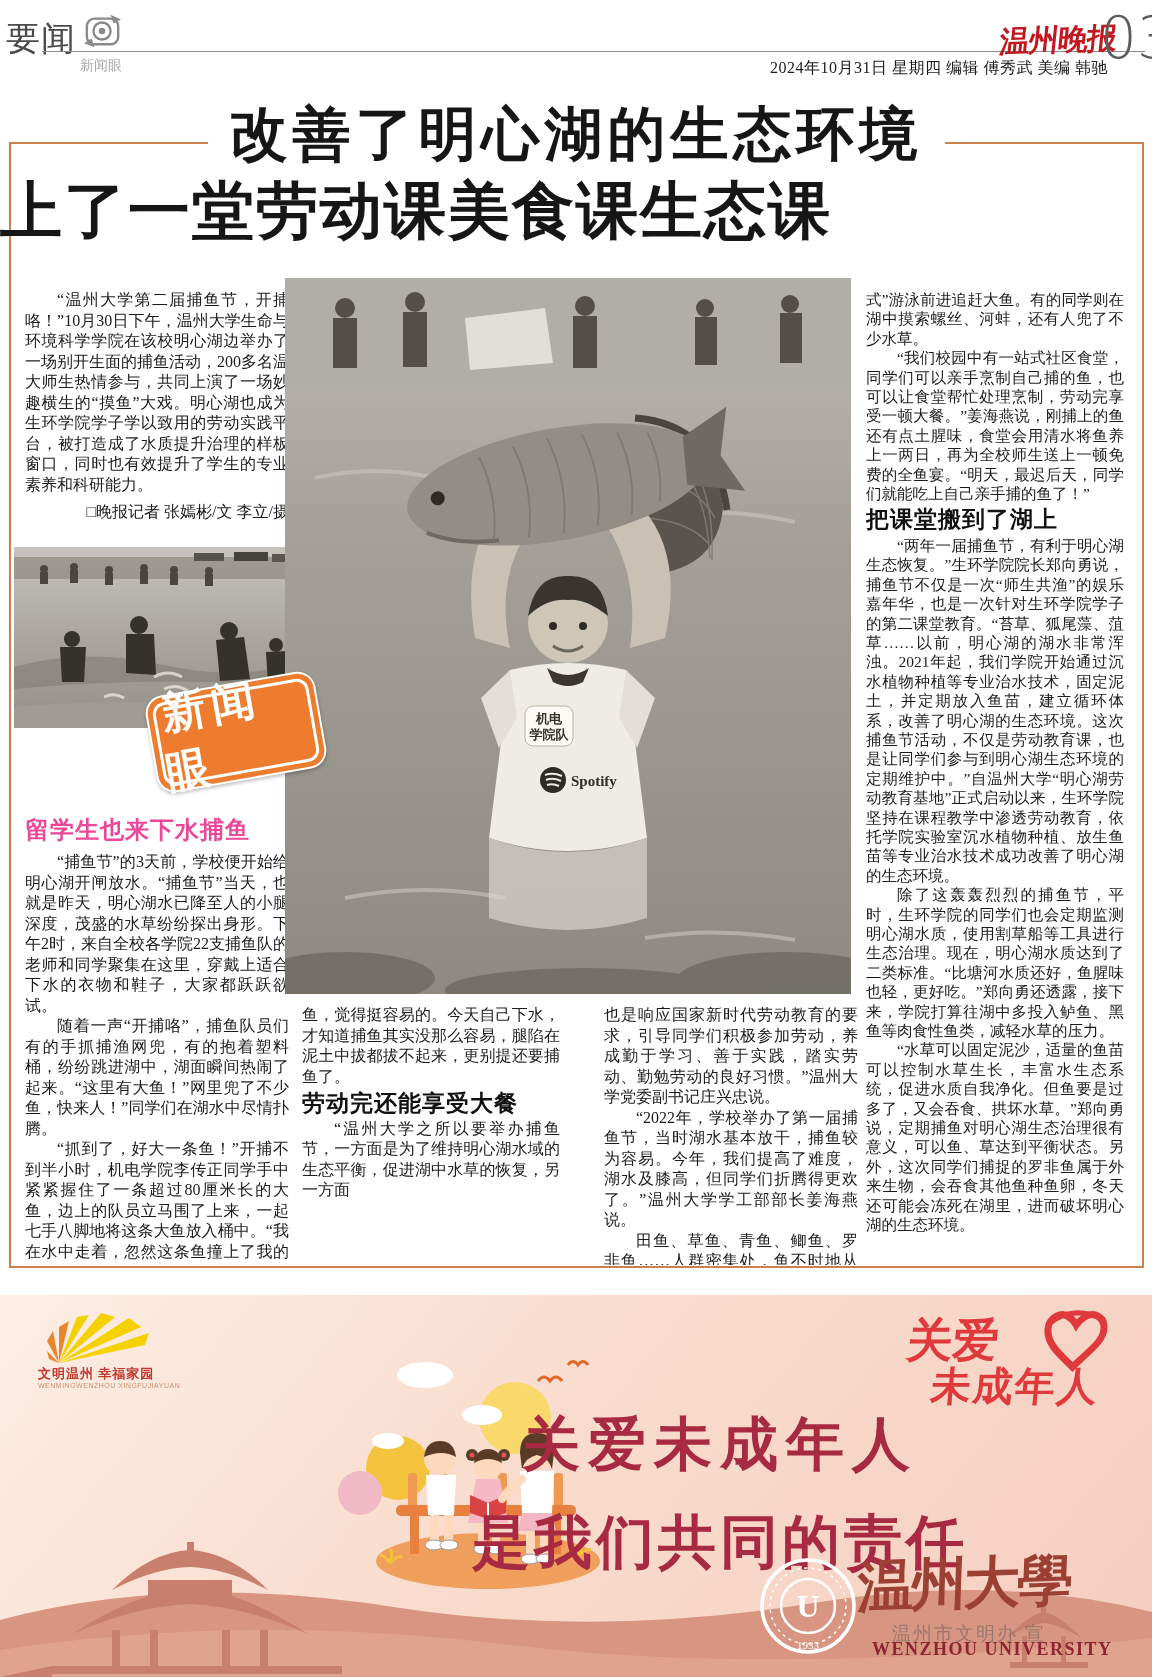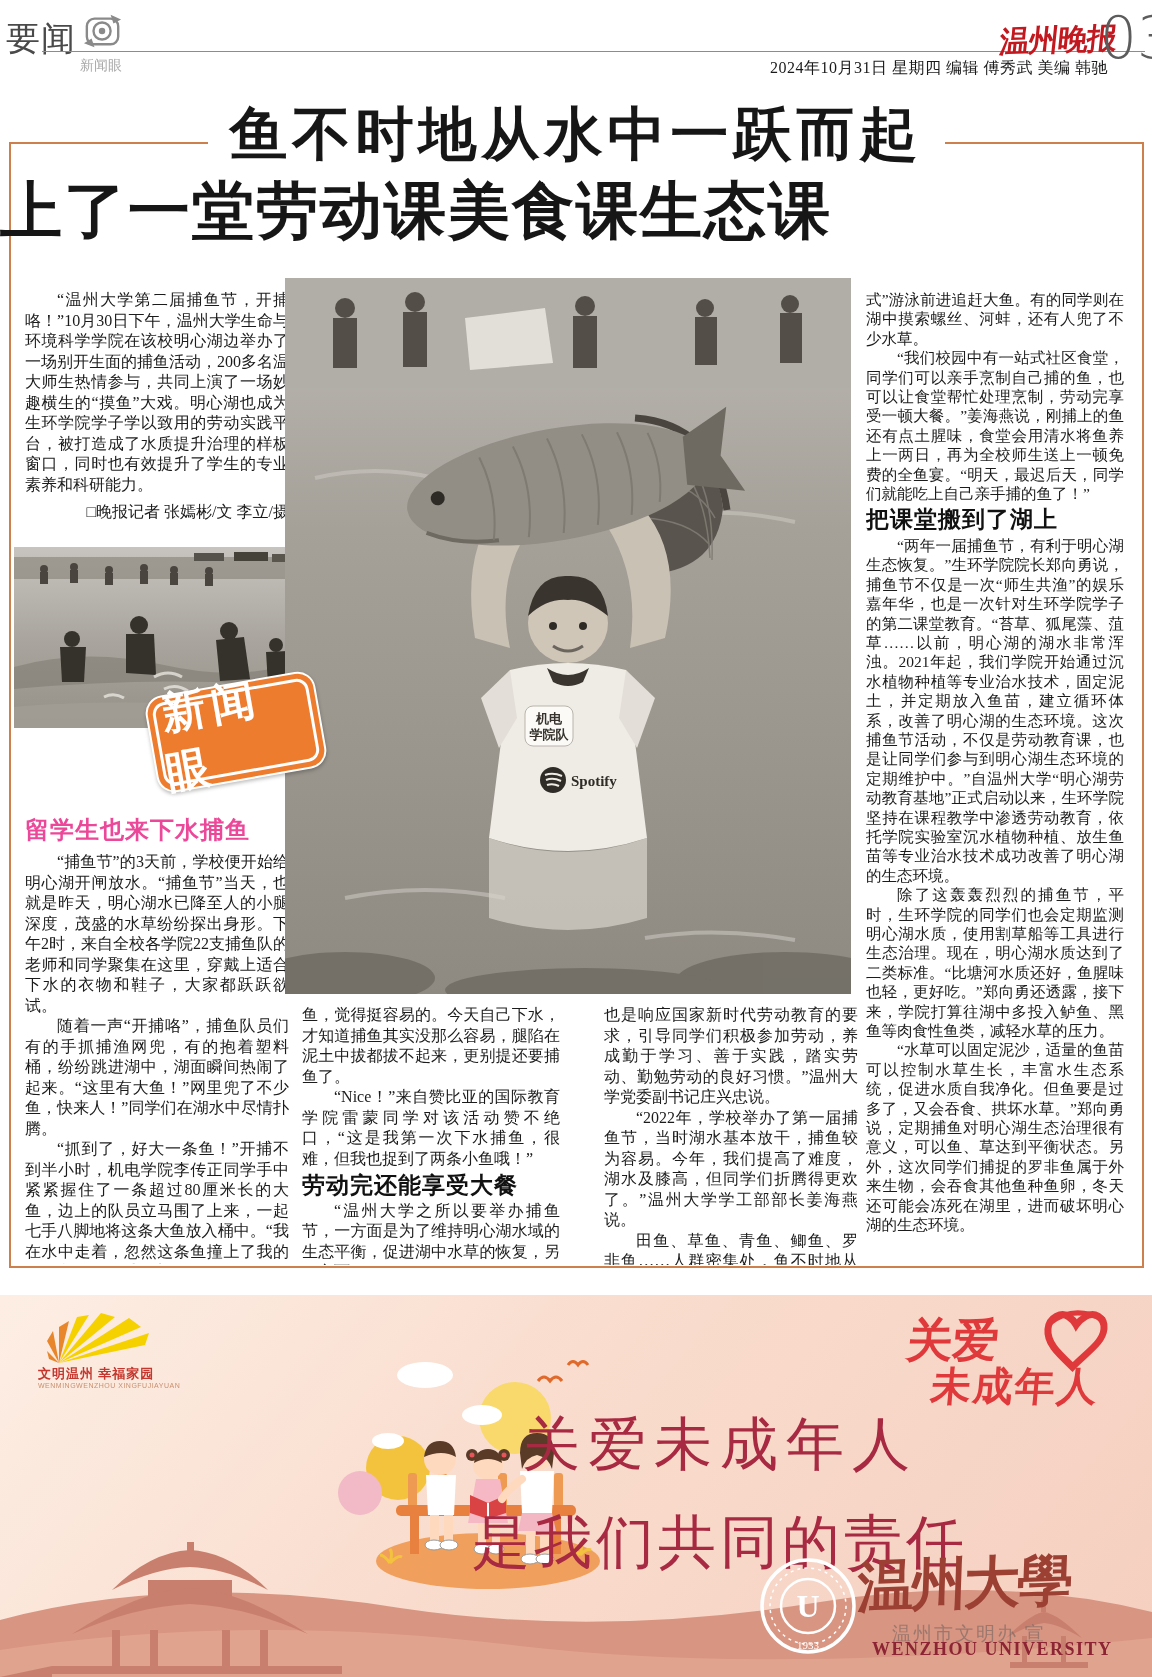--- a/index.html
+++ b/index.html
@@ -58,21 +58,21 @@
           background:linear-gradient(130deg,#fdeee4 0%,#f9dccd 45%,#f5cfc0 100%);}
   .civ-logo{left:45px;top:16px;width:115px;height:55px;}
   .civ-title{left:38px;top:70px;width:180px;font-size:13px;font-weight:bold;color:#c5372e;letter-spacing:1px;}
   .civ-sub{left:38px;top:87px;width:190px;font-size:7px;color:#c98f6f;letter-spacing:.5px;
            font-family:"Liberation Sans",sans-serif;}
   .illu{left:330px;top:28px;width:320px;height:268px;}
   .slogan{left:905px;top:22px;width:230px;color:#e0393b;font-weight:bold;transform:skewX(-5deg);}
   .slogan-l1{font-size:46px;line-height:48px;}
   .slogan-l2{font-size:40px;line-height:44px;padding-left:28px;letter-spacing:2px;}
   .slogan-heart{position:absolute;right:26px;top:-14px;width:72px;height:72px;}
-  .main-slogan{left:440px;top:118px;width:560px;text-align:center;color:#a82a42;font-weight:400;}
+  .main-slogan{left:440px;top:118px;width:560px;text-align:center;color:#a82a42;font-weight:700;}
   .main-l1{font-size:58px;letter-spacing:8px;line-height:64px;}
   .main-l2{font-size:58px;letter-spacing:4px;line-height:64px;margin-top:34px;}
   .skyline{left:0;bottom:0;width:1152px;height:135px;}
   .univ-seal{left:758px;top:256px;width:100px;height:110px;z-index:3;}
   .univ-cn{left:858px;top:248px;width:240px;font-size:56px;font-weight:900;color:#9c4034;z-index:3;
            transform:skewX(-4deg) rotate(-2deg);letter-spacing:-3px;line-height:80px;}
   .univ-en{left:872px;top:344px;width:250px;font-size:18px;font-weight:bold;color:#8c2433;
            letter-spacing:1.5px;z-index:3;}
   .credit{left:892px;top:326px;font-size:19px;color:rgba(115,100,96,.6);z-index:2;letter-spacing:2px;}
 </style>
@@ -89,21 +89,21 @@
   <path d="M13 37 L2 33 L10 28 Z" fill="#8a8a8a"></path>
 </svg>
 
 <div class="abs section-sub">新闻眼</div>
 <div class="abs header-rule"></div>
 <div class="abs masthead">温州晚报</div>
 <div class="abs page-num">03</div>
 <div class="abs dateline">2024年10月31日 星期四   编辑 傅秀武 美编 韩驰</div>
 
 <div class="abs article-box"></div>
-<div class="abs headline-l1"><span>鱼不时地从水中一跃而起</span></div>
+<div class="abs headline-l1"><span>改善了明心湖的生态环境</span></div>
 <div class="abs headline-l2">上了一堂劳动课美食课生态课</div>
 
 <div class="abs coltext c1-intro">
   <p class="pi">“温州大学第二届捕鱼节，开捕咯！”10月30日下午，温州大学生命与环境科学学院在该校明心湖边举办了一场别开生面的捕鱼活动，200多名温大师生热情参与，共同上演了一场妙趣横生的“摸鱼”大戏。明心湖也成为生环学院学子学以致用的劳动实践平台，被打造成了水质提升治理的样板窗口，同时也有效提升了学生的专业素养和科研能力。</p>
 </div>
 <div class="abs byline">□晚报记者 张嫣彬/文 李立/摄</div>
 
 <svg class="abs photo1" viewBox="0 0 291 181" preserveAspectRatio="none">
   <defs>
     <linearGradient id="w1" x1="0" y1="0" x2="0" y2="1">
@@ -246,21 +246,20 @@
     <path d="M260 497 q8 -3 17 1"></path>
       <path d="M261 502 q7 -3 15 1"></path>
       <path d="M262 507 q6 -2 12 1"></path>
   </g>
   <text x="286" y="508" font-size="15" font-weight="bold" fill="#2f2b26">Spotify</text>
   <path d="M204 560 Q283 588 362 560 L362 640 Q283 664 204 640 Z" fill="#d8d4cc" opacity=".7"></path>
 </svg>
 
 <div class="abs coltext c2">
   <p class="pc">鱼，觉得挺容易的。今天自己下水，才知道捕鱼其实没那么容易，腿陷在泥土中拔都拔不起来，更别提还要捕鱼了。</p>
-  <p class="pi">“Nice！”来自赞比亚的国际教育学院雷蒙同学对该活动赞不绝口，“这是我第一次下水捕鱼，很难，但我也捉到了两条小鱼哦！”</p>
   <h3 class="subhead">劳动完还能享受大餐</h3>
   <p class="pi">“温州大学之所以要举办捕鱼节，一方面是为了维持明心湖水域的生态平衡，促进湖中水草的恢复，另一方面</p>
 </div>
 
 <div class="abs coltext c3">
   <p class="pc">也是响应国家新时代劳动教育的要求，引导同学们积极参加劳动，养成勤于学习、善于实践，踏实劳动、勤勉劳动的良好习惯。”温州大学党委副书记庄兴忠说。</p>
   <p class="pi">“2022年，学校举办了第一届捕鱼节，当时湖水基本放干，捕鱼较为容易。今年，我们提高了难度，湖水及膝高，但同学们折腾得更欢了。”温州大学学工部部长姜海燕说。</p>
   <p class="pi">田鱼、草鱼、青鱼、鲫鱼、罗非鱼……人群密集处，鱼不时地从水中一跃而起，有同学直接扑入水中，“狗刨</p>
 </div>
 

